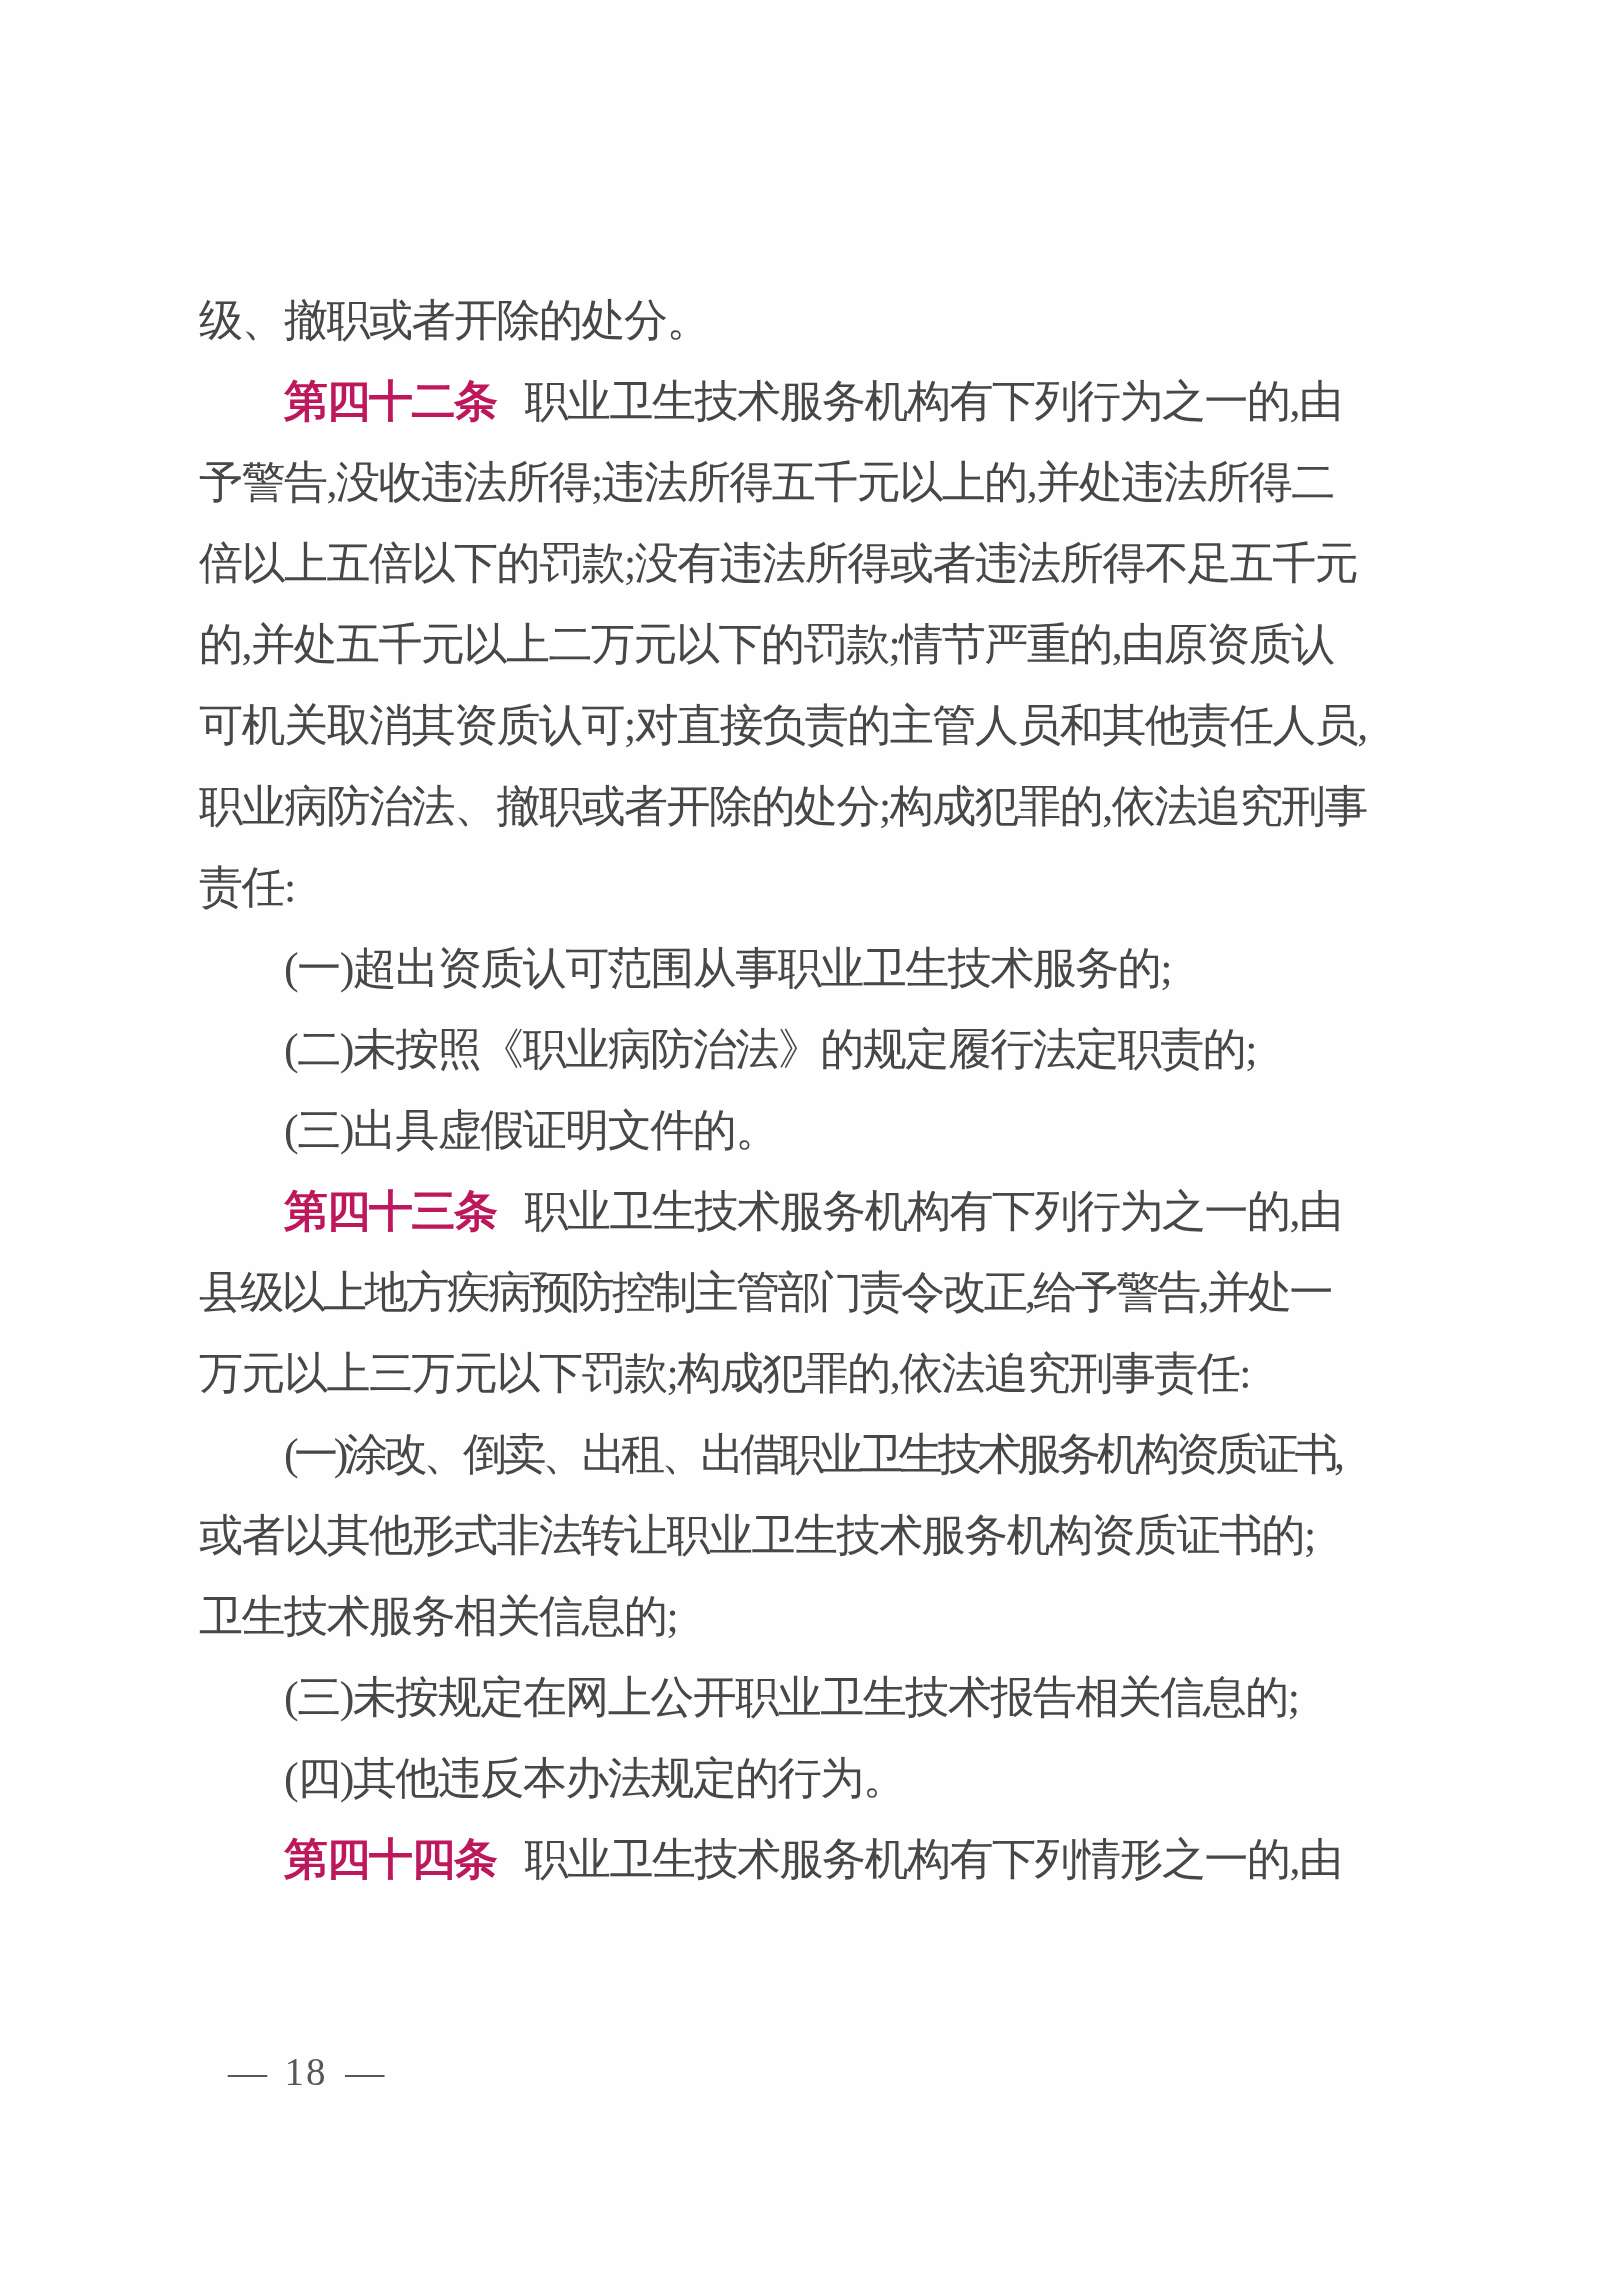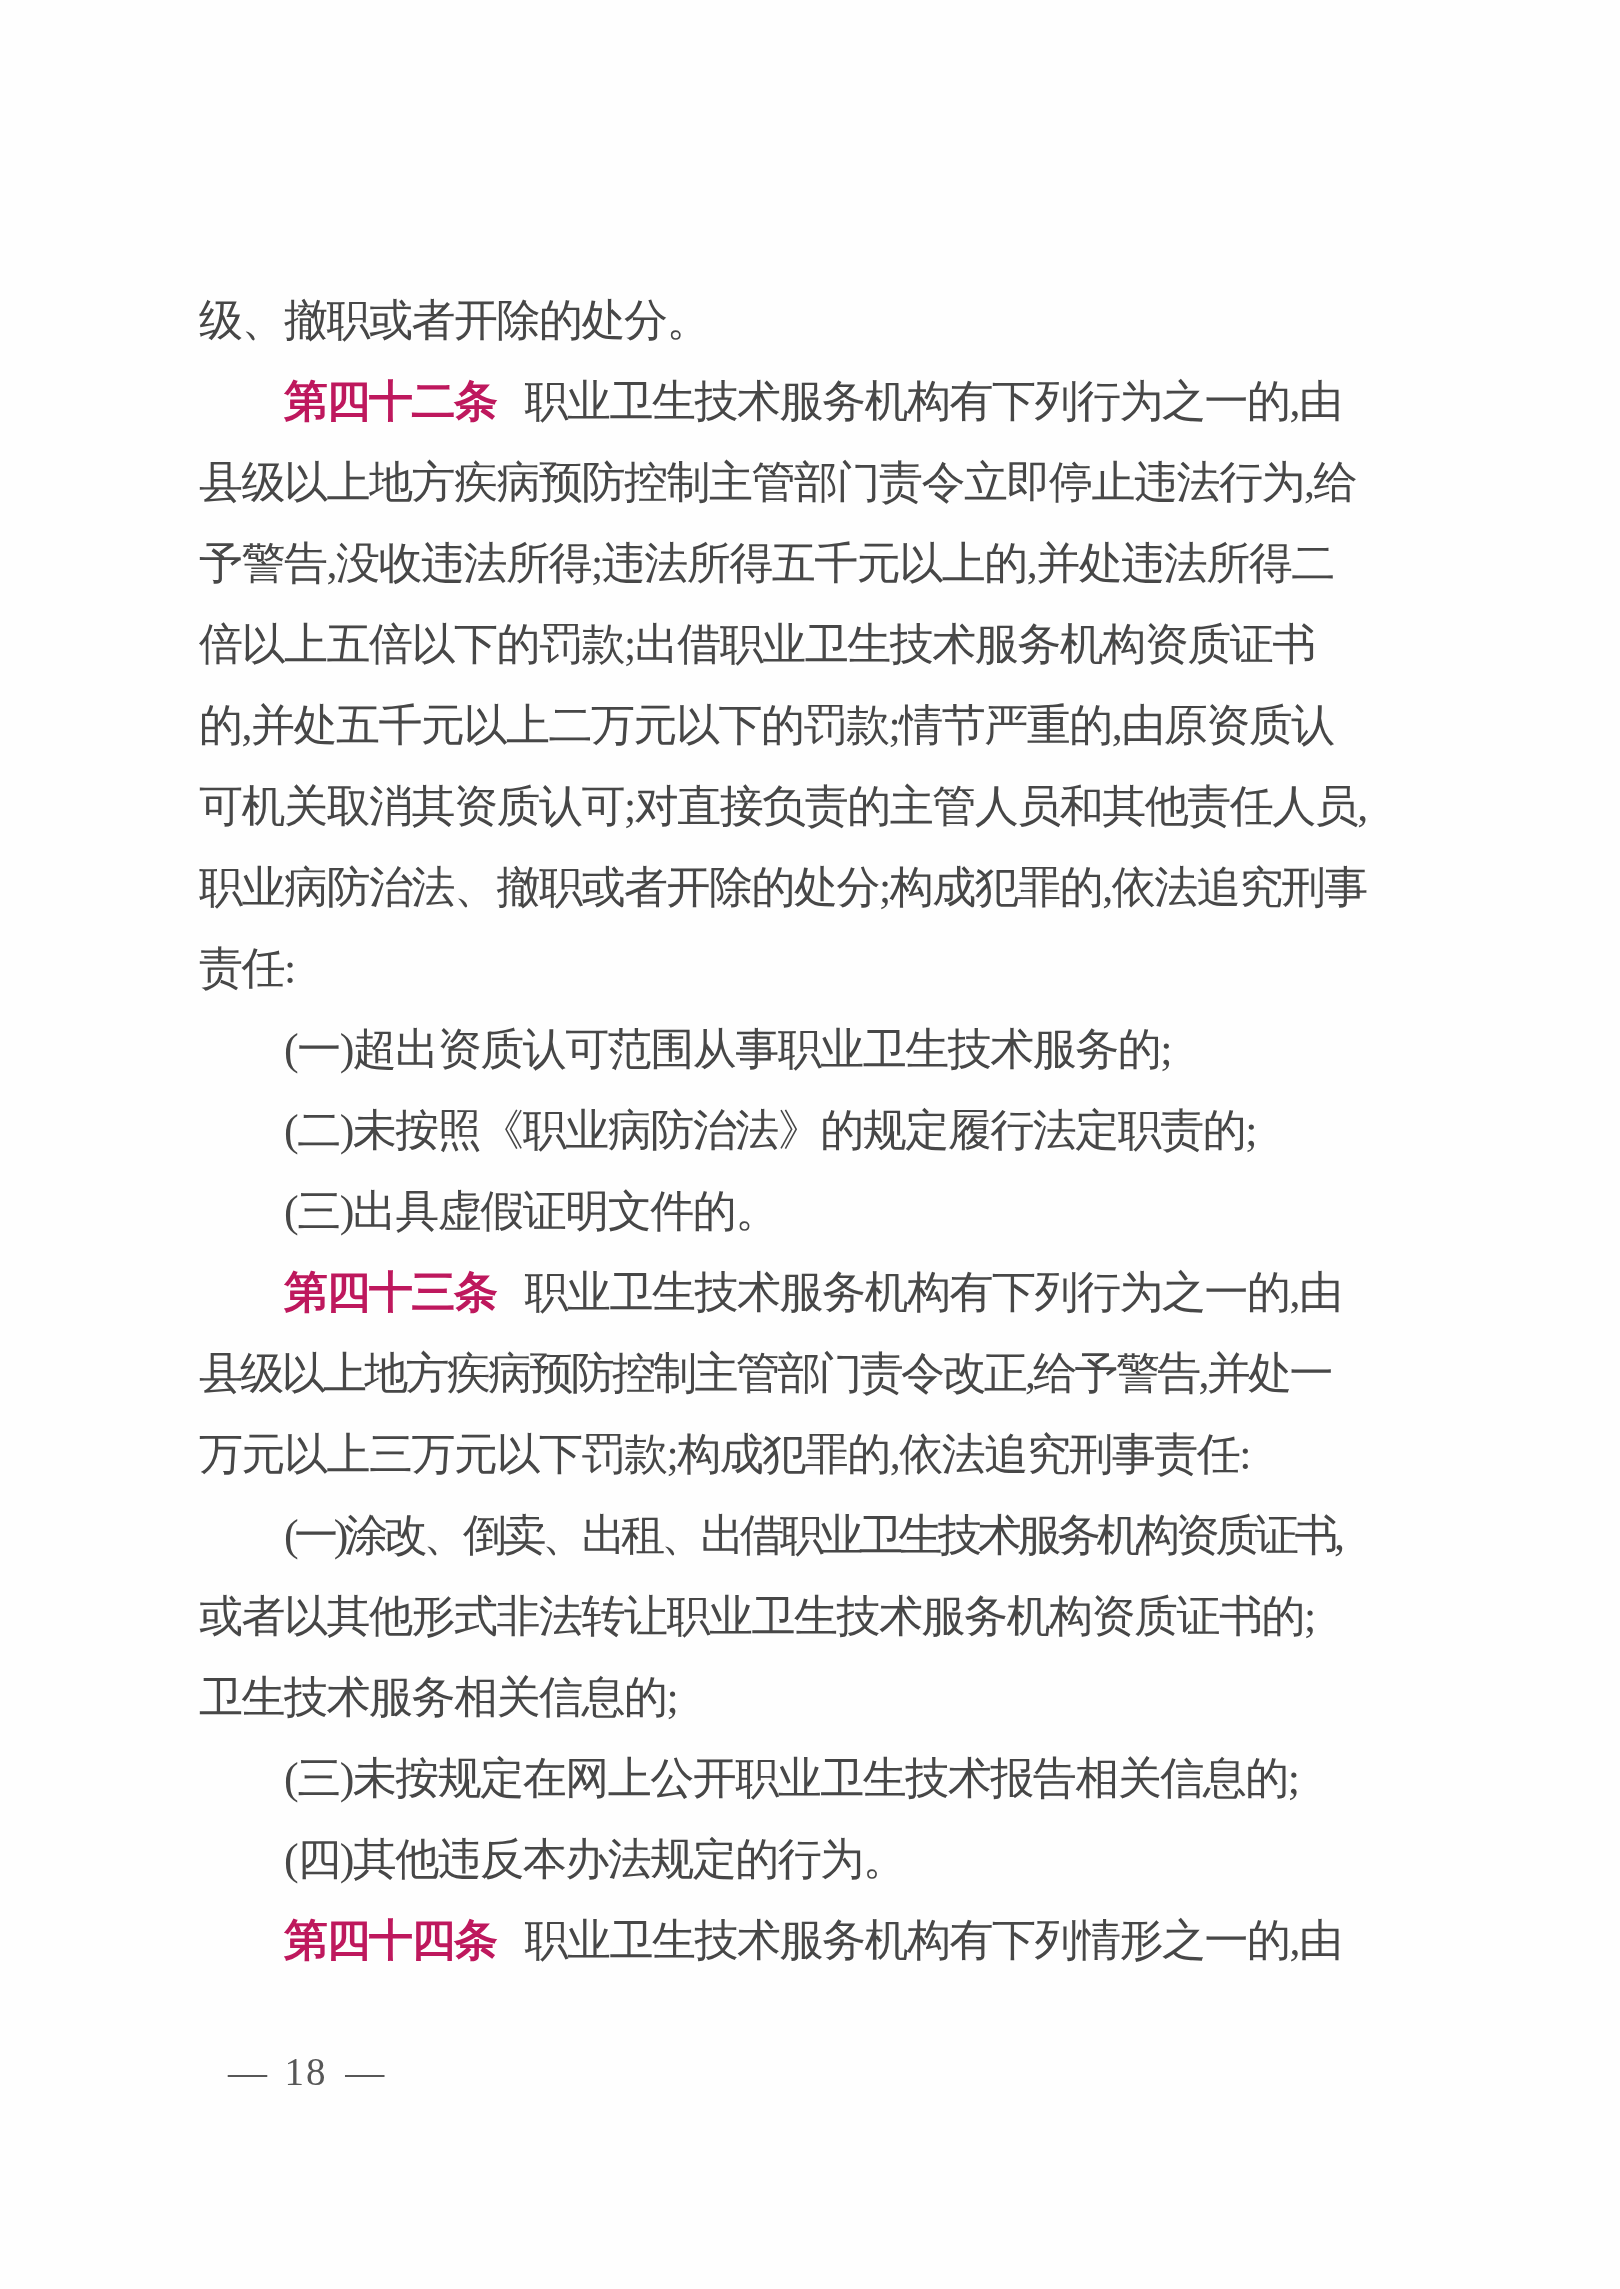--- a/index.html
+++ b/index.html
@@ -66,25 +66,24 @@
 <body>
 
 <div class="page">
 
   <div class="content">
 
     <div class="line"><span>级、撤职或者开除的处分。</span></div>
 
     <div class="line indent"><span class="term">第四十二条</span><span>职业卫生技术服务机构有下列行为之一的,由</span></div>
 
-    <div class="line"><span>县级以上地方疾病预防控制主管部门责令立即停止违法行为,给</span></div>
 
     <div class="line"><span>予警告,没收违法所得;违法所得五千元以上的,并处违法所得二</span></div>
 
-    <div class="line"><span>倍以上五倍以下的罚款;出借职业卫生技术服务机构资质证书</span></div>
+    <div class="line"><span>倍以上五倍以下的罚款;没有违法所得或者违法所得不足五千元</span></div>
 
     <div class="line"><span>的,并处五千元以上二万元以下的罚款;情节严重的,由原资质认</span></div>
 
     <div class="line"><span>可机关取消其资质认可;对直接负责的主管人员和其他责任人员,</span></div>
 
     <div class="line"><span>职业病防治法、撤职或者开除的处分;构成犯罪的,依法追究刑事</span></div>
 
     <div class="line"><span>责任:</span></div>
 
     <div class="line indent"><span>(一)超出资质认可范围从事职业卫生技术服务的;</span></div>

